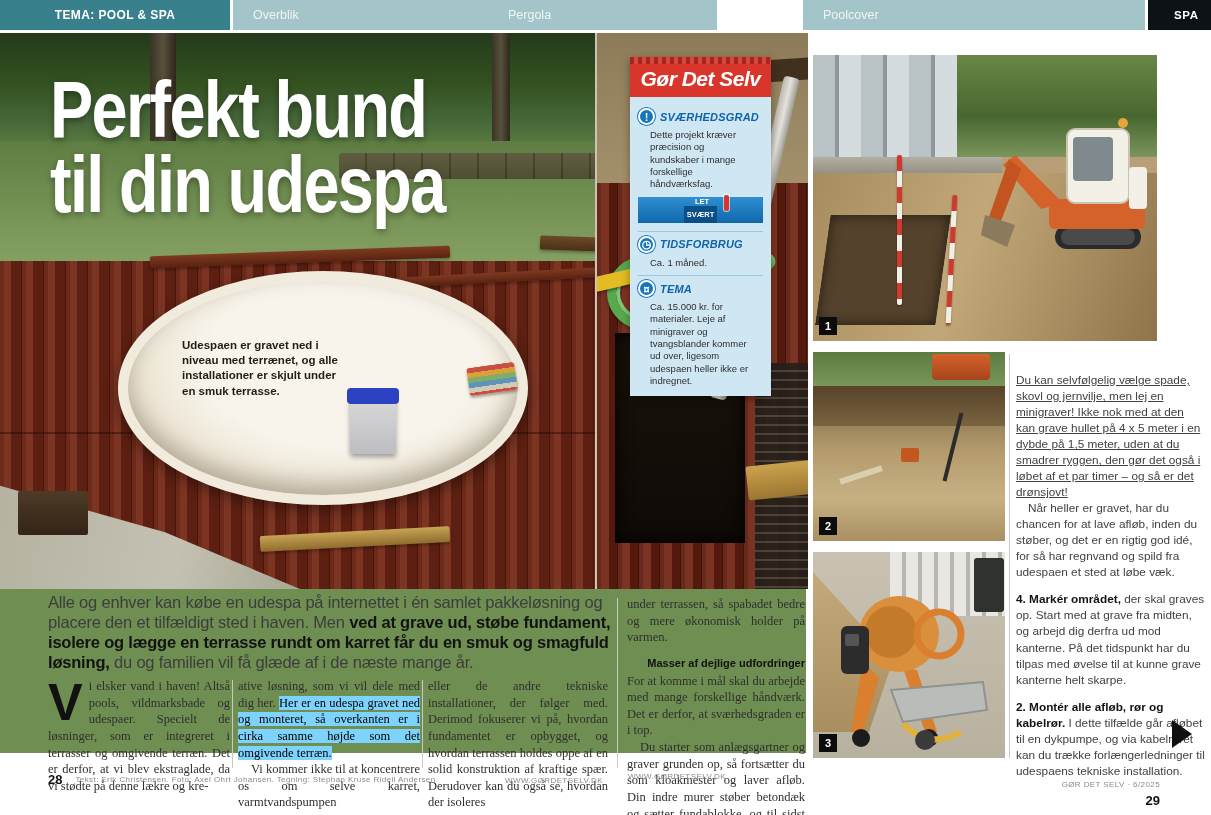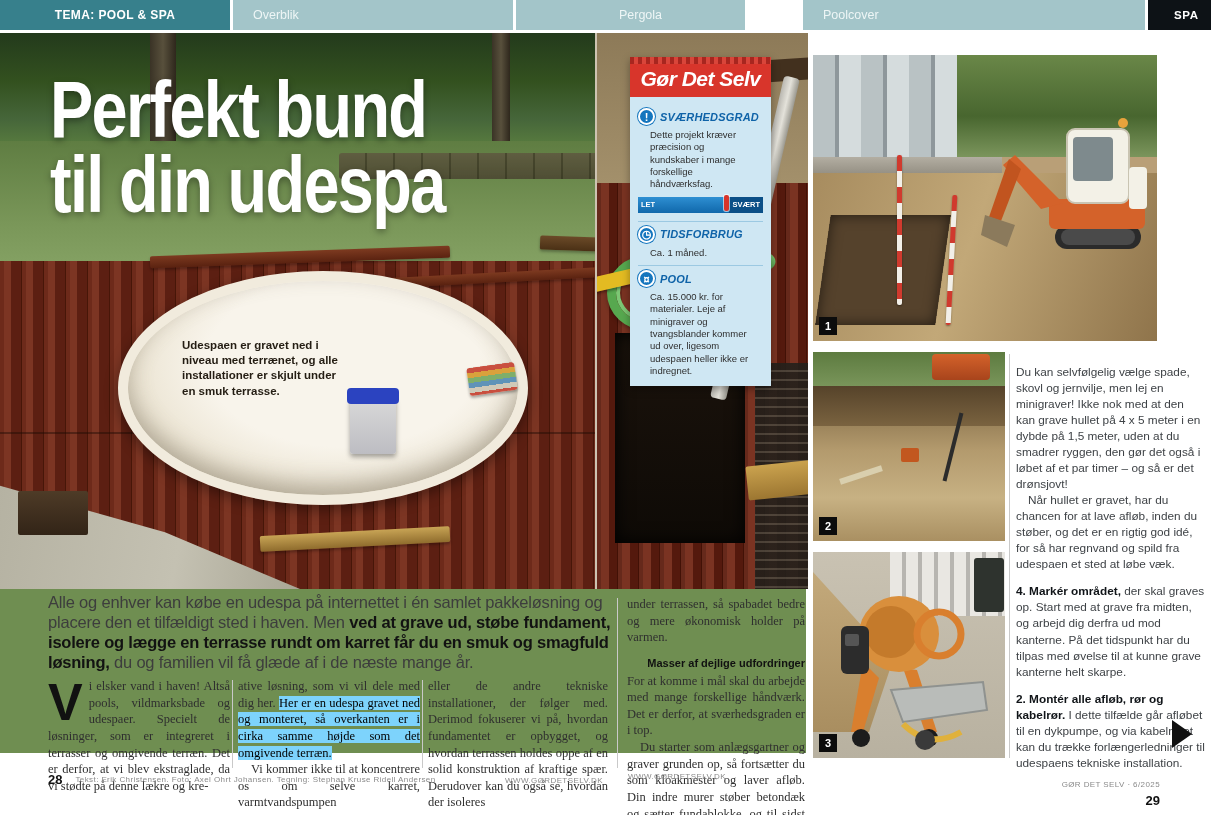--- a/index.html
+++ b/index.html
@@ -48,21 +48,21 @@
   
   .infobox{left:630px;top:57px;width:141px;background:#cfe7f3;box-shadow:0 3px 8px rgba(0,0,0,.35);font-family:"Liberation Sans",sans-serif;}
   .ticket-edge{height:7px;background:repeating-linear-gradient(90deg,#a8261f 0 4px,#d8453a 4px 8px);}
   .gds-logo{background:#d8352b;color:#fff;font-style:italic;font-weight:bold;font-size:21px;text-align:center;padding:3px 0 6px;letter-spacing:-.5px;}
   .ib-body{padding:7px 8px 9px;}
   .ib-head{display:flex;align-items:center;gap:5px;padding:4px 0 3px;border-top:1px solid #9cc9e2;}
   .ib-head:first-child{border-top:none;}
   .ib-icon{width:17px;height:17px;border-radius:50%;background:#1576be;color:#fff;font-weight:bold;font-size:11px;display:flex;align-items:center;justify-content:center;flex:0 0 17px;box-shadow:inset 0 0 0 2px #fff,0 0 0 1px #1576be;}
   .ib-title{color:#0f63a8;font-style:italic;font-weight:bold;font-size:11px;letter-spacing:.2px;}
   .ib-text{font-size:9.5px;line-height:1.3;color:#2e2e2e;margin:1px 12px 6px;}
-  .scalebar{position:relative;height:16px;background:linear-gradient(#2e8fd2,#1068ab);margin:2px 0 8px;display:flex;align-items:center;}
+  .scalebar{position:relative;height:26px;background:linear-gradient(#2e8fd2,#1068ab);margin:2px 0 8px;display:flex;align-items:center;flex-direction:column;}
   .scale-let{color:#fff;font-size:7.5px;font-weight:bold;padding-left:3px;flex:1;}
   .scale-svaert{color:#fff;font-size:7.5px;font-weight:bold;background:#0b4f87;height:100%;display:flex;align-items:center;padding:0 3px;}
   .scale-marker{position:absolute;right:34px;top:-2px;width:5px;height:16px;background:#d8352b;border-radius:2px;box-shadow:0 0 0 1px rgba(255,255,255,.6);}
 
   
   .intro{left:48px;top:592px;width:566px;font-size:16.5px;line-height:1.22;color:#3d3d3d;letter-spacing:-.2px;}
   .intro b{color:#121212;}
   .bodycol{font-family:"Liberation Serif",serif;font-size:12.5px;line-height:1.33;color:#2f2f2f;text-align:justify;}
   .col1{left:48px;top:678px;width:182px;}
   .col2{left:238px;top:678px;width:182px;}
@@ -109,21 +109,21 @@
 <body>
 
 <div id="spread">
 
   <div class="navseg nav-tema">
       <span>TEMA: POOL &amp; SPA</span>
     </div>
   <div class="navseg nav-tab" style="left:233px;width:280px;">
       <span>Overblik</span>
     </div>
-  <div class="navseg nav-tab" style="left:516px;width:229px;justify-content:center;">
+  <div class="navseg nav-tab" style="left:488px;width:229px;">
       <span>Pergola</span>
     </div>
   <div class="navseg nav-tab" style="left:803px;width:342px;">
       <span>Poolcover</span>
     </div>
   <div class="navseg nav-spa" style="left:1148px;width:63px;">
       <span>SPA</span>
     </div>
 
   <div class="abs heroL">
@@ -177,21 +177,21 @@
         <span class="scale-marker"></span>
         <span class="scale-svaert">SVÆRT</span>
       </div>
       <div class="ib-head">
         <div class="ib-icon">◷</div>
         <div class="ib-title">TIDSFORBRUG</div>
       </div>
       <div class="ib-text">Ca. 1 måned.</div>
       <div class="ib-head">
         <div class="ib-icon">¤</div>
-        <div class="ib-title">POOL</div>
+        <div class="ib-title">TEMA</div>
       </div>
       <div class="ib-text" style="margin-bottom:0;">Ca. 15.000 kr. for materialer. Leje af minigraver og tvangsblander kommer ud over, ligesom udespaen heller ikke er indregnet.</div>
     </div>
   </div>
 
   <div class="abs intro">
     <span>Alle og enhver kan købe en udespa på internettet i én samlet pakkeløsning og placere den et tilfældigt sted i haven. Men </span><b>ved at grave ud, støbe fundament, isolere og lægge en terrasse rundt om karret får du en smuk og smagfuld løsning,</b><span> du og familien vil få glæde af i de næste mange år.</span>
   </div>
 
   <div class="abs vrule" style="left:232px;top:680px;height:88px;"></div>
@@ -277,22 +277,22 @@
       <path d="M58 108 L150 100 L154 128 L70 140 Z" fill="#b9bcb9" stroke="#8f928f" stroke-width="2"></path>
       <path d="M70 142 Q96 168 128 150" fill="none" stroke="#e0b13c" stroke-width="6"></path>
       <circle cx="92" cy="158" r="10" fill="#3a3a3a"></circle>
     </svg>
     <div class="num-badge">3</div>
   </div>
 
   <div class="abs vrule" style="left:1009px;top:354px;height:404px;"></div>
 
   <div class="abs rp-col" style="top:356px;">
-    <p class="rp-p" style="margin-top:8px;">Du kan selvfølgelig vælge spade, skovl og jernvilje, men lej en minigraver! Ikke nok med at den kan grave hullet på 4 x 5 meter i en dybde på 1,5 meter, uden at du smadrer ryggen, den gør det også i løbet af et par timer – og så er det drønsjovt!</p>
-    <p class="rp-p" style="text-indent:12px;">Når hullet er gravet, har du chancen for at lave afløb, inden du støber, og det er en rigtig god idé, for så har regnvand og spild fra udespaen et sted at løbe væk.</p>
+    <p class="rp-p" style="margin-top:16px;text-decoration:underline;">Du kan selvfølgelig vælge spade, skovl og jernvilje, men lej en minigraver! Ikke nok med at den kan grave hullet på 4 x 5 meter i en dybde på 1,5 meter, uden at du smadrer ryggen, den gør det også i løbet af et par timer – og så er det drønsjovt!</p>
+    <p class="rp-p" style="text-indent:12px;">Når heller er gravet, har du chancen for at lave afløb, inden du støber, og det er en rigtig god idé, for så har regnvand og spild fra udespaen et sted at løbe væk.</p>
     <p class="rp-p step"><b>4. Markér området,</b><span> der skal graves op. Start med at grave fra midten, og arbejd dig derfra ud mod kanterne. På det tidspunkt har du tilpas med øvelse til at kunne grave kanterne helt skarpe.</span></p>
     <p class="rp-p step"><b>2. Montér alle afløb, rør og kabelrør.</b><span> I dette tilfælde går afløbet til en dykpumpe, og via kabelrøret kan du trække forlængerledninger til udespaens tekniske installation.</span></p>
 
   </div>
 
   <div class="abs next-arrow"></div>
 
   <div class="abs rp-footer">
     <span class="footer-small">GØR DET SELV · 6/2025</span>
     <span class="pageno" style="margin-left:6px;">29</span>

